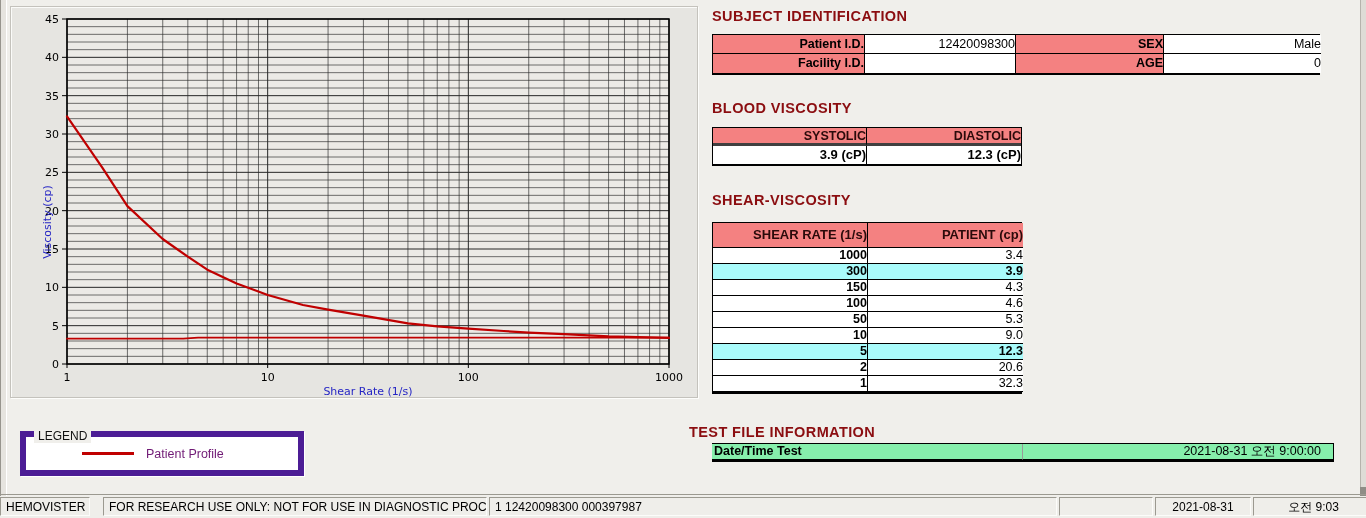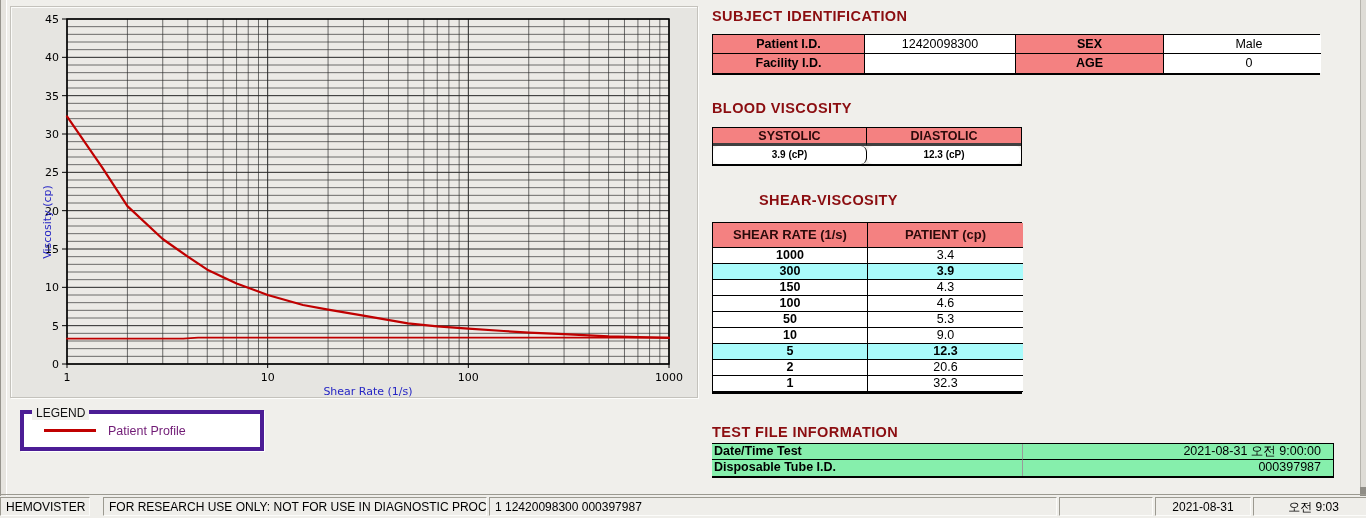--- a/index.html
+++ b/index.html
@@ -12,47 +12,47 @@
   .scroll-grip{position:absolute;right:0;top:487px;width:6px;height:13px;background:#8f8d86;}
 
   
   .chart-panel{position:absolute;left:10px;top:6px;width:688px;height:392px;background:#e6e5e1;border:1px solid #c4c2bc;box-shadow:inset 1px 1px 0 #fbfbf9, 1px 1px 0 #fdfdfb;box-sizing:border-box;}
   #chart-svg{position:absolute;left:0;top:0;}
   #chart-svg text{font-family:"DejaVu Sans","Liberation Sans",sans-serif;}
   .tick-label{font-size:11px;fill:#000;}
   .axis-title{font-size:11px;fill:#2525c4;}
 
   
-  .legend-box{position:absolute;left:20px;top:410px;width:236px;height:33px;background:#ffffff;border:4px solid #4c1d95;box-shadow:1px 1px 0 #fff;}
+  .legend-box{position:absolute;left:20px;top:431px;width:236px;height:33px;background:#ffffff;border:6px solid #4c1d95;box-shadow:1px 1px 0 #fff;padding-left:36px;}
   .legend-caption{position:absolute;left:8px;top:-8px;background:#f0efeb;padding:0 4px;font-size:12px;color:#111;}
   .legend-entry{display:flex;align-items:center;height:100%;padding-left:20px;gap:12px;}
   .legend-line{width:52px;height:3px;background:#c00000;}
   .legend-text{font-size:12.5px;color:#701a75;}
 
   
   .heading{position:absolute;color:#8b0d10;font-weight:bold;font-size:14.5px;letter-spacing:0.4px;white-space:nowrap;}
   #h-subject{left:712px;top:8px;}
   #h-blood{left:712px;top:100px;}
-  #h-shear{left:712px;top:192px;margin-left:47px;}
-  #h-test{left:712px;top:424px;}
-
-  
-  .cell{box-sizing:border-box;font-size:12.5px;color:#000;text-align:center;overflow:hidden;white-space:nowrap;}
+  #h-shear{left:712px;top:192px;}
+  #h-test{left:689px;top:424px;}
+
+  
+  .cell{box-sizing:border-box;font-size:12.5px;color:#000;text-align:right;overflow:hidden;white-space:nowrap;}
   .lbl{background:#f48181;font-weight:bold;}
   .val{background:#ffffff;}
 
   .subject-table{position:absolute;left:712px;top:34px;width:608px;display:grid;grid-template-columns:152px 151px 148px 157px;border:1px solid #000;border-bottom-width:2px;box-sizing:border-box;}
   .subject-table .cell{height:19px;line-height:18px;border-right:1px solid #000;border-bottom:1px solid #000;}
   .subject-table .cell:nth-child(4n){border-right:none;padding-left:13px;}
   .subject-table .cell:nth-child(n+5){border-bottom:none;}
 
   .blood-table{position:absolute;left:712px;top:127px;width:310px;display:grid;grid-template-columns:1fr 1fr;border:1px solid #000;border-bottom-width:2px;box-sizing:border-box;}
   .blood-table .cell{height:18px;line-height:17px;border-right:1px solid #000;border-bottom:3px solid #404040;}
   .blood-table .cell:nth-child(2n){border-right:none;}
-  .blood-table .cell:nth-child(n+3){border-bottom:none;font-weight:bold;font-size:10px;border-radius:6px;}
+  .blood-table .cell:nth-child(n+3){border-bottom:none;font-weight:bold;font-size:13px;}
   .blood-table .lbl{color:#2b0a0a;}
 
   .shear-table{position:absolute;left:712px;top:222px;width:310px;display:grid;grid-template-columns:155px 155px;border:1px solid #000;border-bottom-width:2px;box-sizing:border-box;}
   .shear-table .cell{border-right:1px solid #000;border-bottom:1px solid #000;}
   .shear-table .cell:nth-child(2n){border-right:none;}
   .shear-table .hdr{height:25px;line-height:24px;font-weight:bold;font-size:13px;background:#f48181;color:#2b0a0a;}
   .shear-table .rate{font-weight:bold;}
   .shear-table .datacell{height:16px;line-height:15px;background:#fff;font-size:12.5px;}
 
   .test-table{position:absolute;left:712px;top:443px;width:622px;border-top:1px solid #000;border-bottom:2px solid #000;box-sizing:border-box;}
@@ -247,24 +247,20 @@
       <div class="cell datacell rate">1</div>
       <div class="cell datacell">32.3</div>
     </div>
 
   <div class="heading" id="h-test">TEST FILE INFORMATION</div>
   <div class="test-table">
     <div class="test-row">
       <div class="tcell tlabel">Date/Time Test</div>
       <div class="tcell tvalue">2021-08-31  오전 9:00:00</div>
     </div>
-    <div class="test-row">
-      <div class="tcell tlabel">Disposable Tube I.D.</div>
-      <div class="tcell tvalue">000397987</div>
-    </div>
   </div>
 
   <div class="status-sep"></div>
   <div class="statusbar">
     <div class="seg" id="seg-app">HEMOVISTER</div>
     <div class="seg" id="seg-notice">FOR RESEARCH USE ONLY: NOT FOR USE IN DIAGNOSTIC PROCEDURES</div>
     <div class="seg" id="seg-record">1  12420098300  000397987</div>
     <div class="seg" id="seg-empty"></div>
     <div class="seg center" id="seg-date">2021-08-31</div>
     <div class="seg center" id="seg-time">오전 9:03</div>

